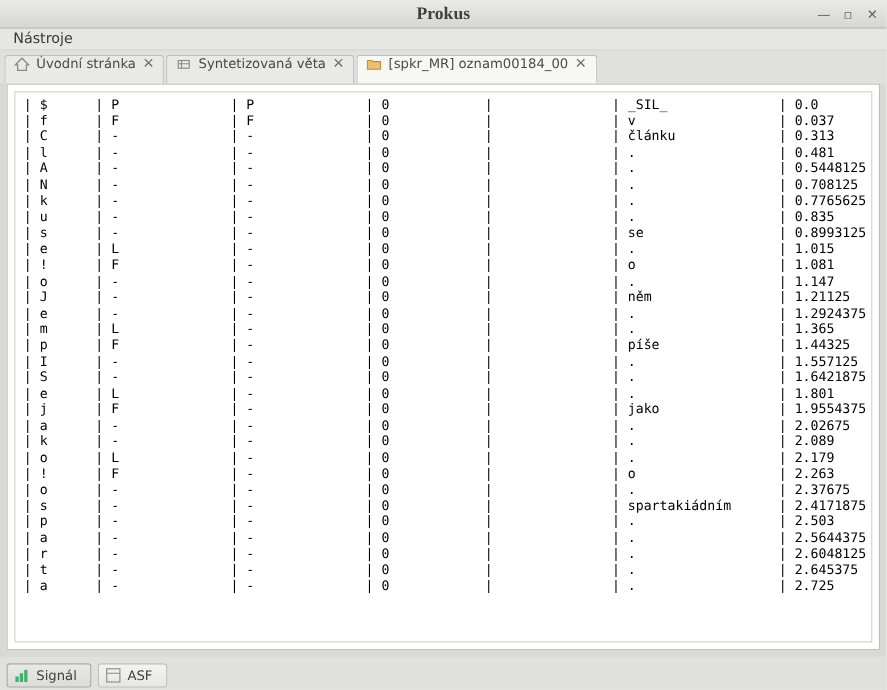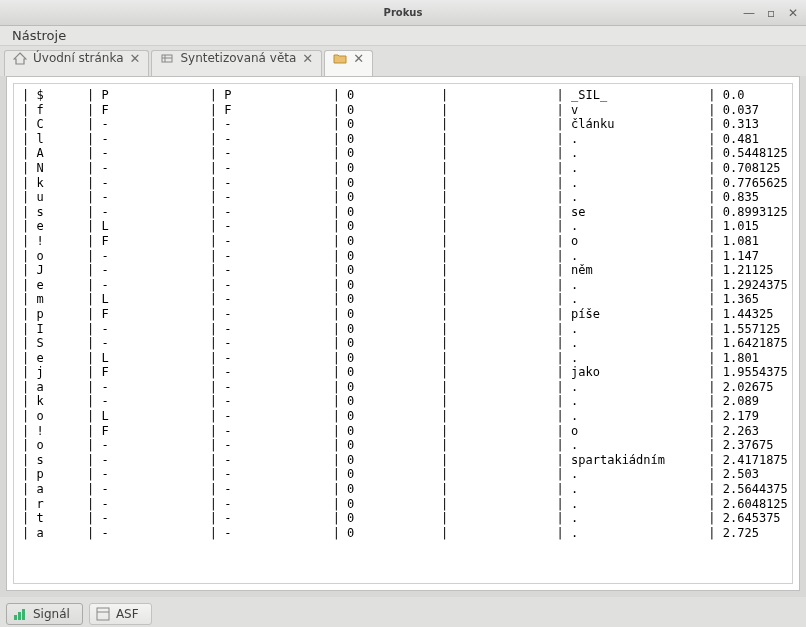--- a/index.html
+++ b/index.html
@@ -19,21 +19,22 @@
     background: linear-gradient(to bottom, #eaeaea, #d6d6d4);
     display: flex;
     align-items: center;
     justify-content: center;
     position: relative;
     border-bottom: 1px solid #babab8;
   }
   .titlebar-title {
     font-weight: bold;
     color: #404040;
-    font-size: 10px;
+    font-size: 16px;
+    font-family: Liberation Serif, serif;
   }
   .titlebar-controls {
     position: absolute;
     right: 6px;
     top: 0;
     height: 26px;
     display: flex;
     align-items: center;
     gap: 8px;
   }
@@ -192,20 +193,21 @@
       </span>
       <span>Syntetizovaná věta</span>
       <span class="tab-close">✕</span>
     </div>
     <div class="tab active">
       <span class="tab-icon">
         <svg width="14" height="14" viewBox="0 0 14 14">
           <path d="M1 4 H5 L6 5 H13 V12 H1 Z" fill="#e8c070" stroke="#c09030"></path>
         </svg>
       </span>
+      <span>[spkr_MR] oznam00184_00</span>
       <span class="tab-close">✕</span>
     </div>
   </div>
 
 <div class="content-border">
   <div class="content-inner">
     <div class="data-scroll" id="data-scroll"><div style="min-width: 998px;">| $      | P              | P              | 0            |               | _SIL_              | 0.0        | 0.0
 | f      | F              | F              | 0            |               | v                  | 0.037      | 0.3
 | C      | -              | -              | 0            |               | článku             | 0.313      | 0.4
 | l      | -              | -              | 0            |               | .                  | 0.481      | 0.5

